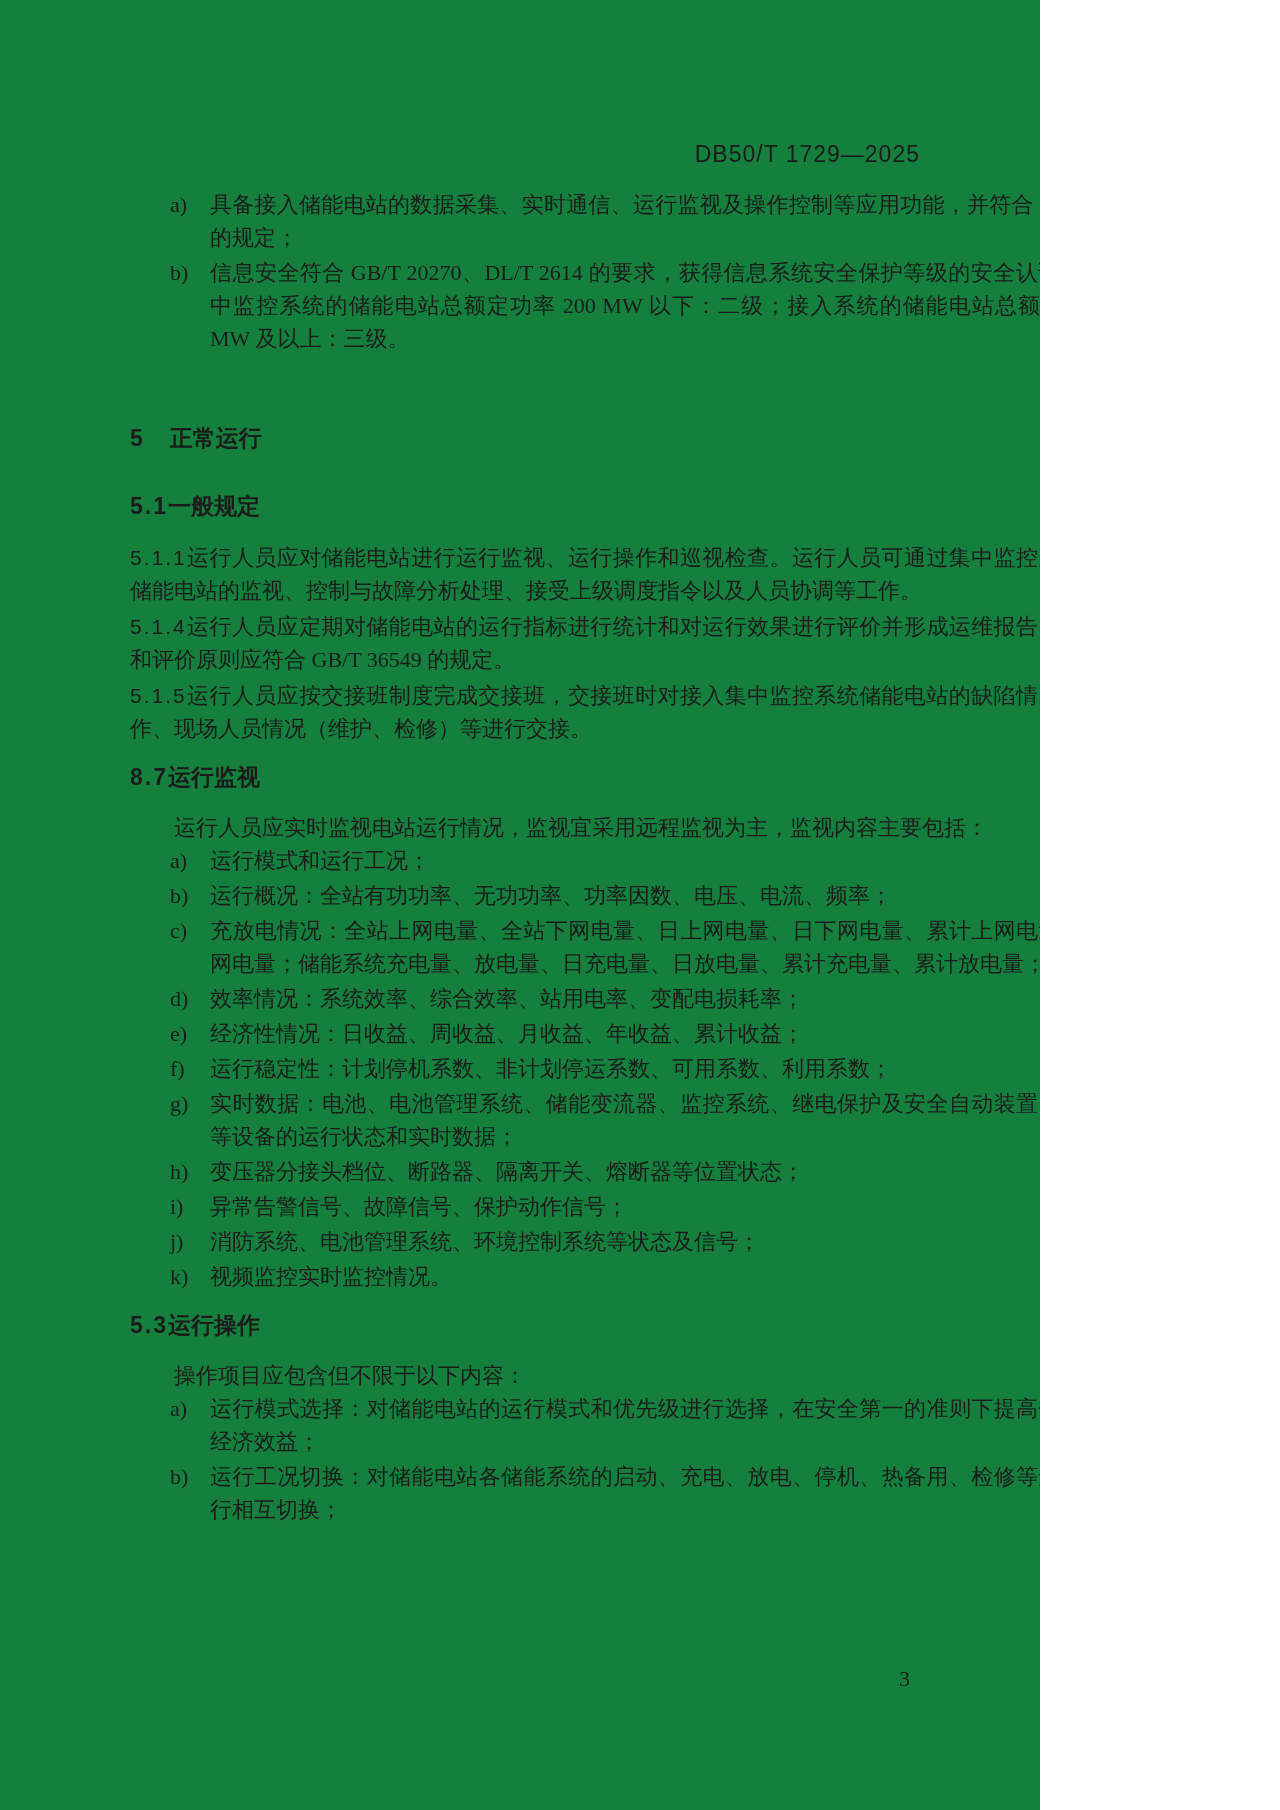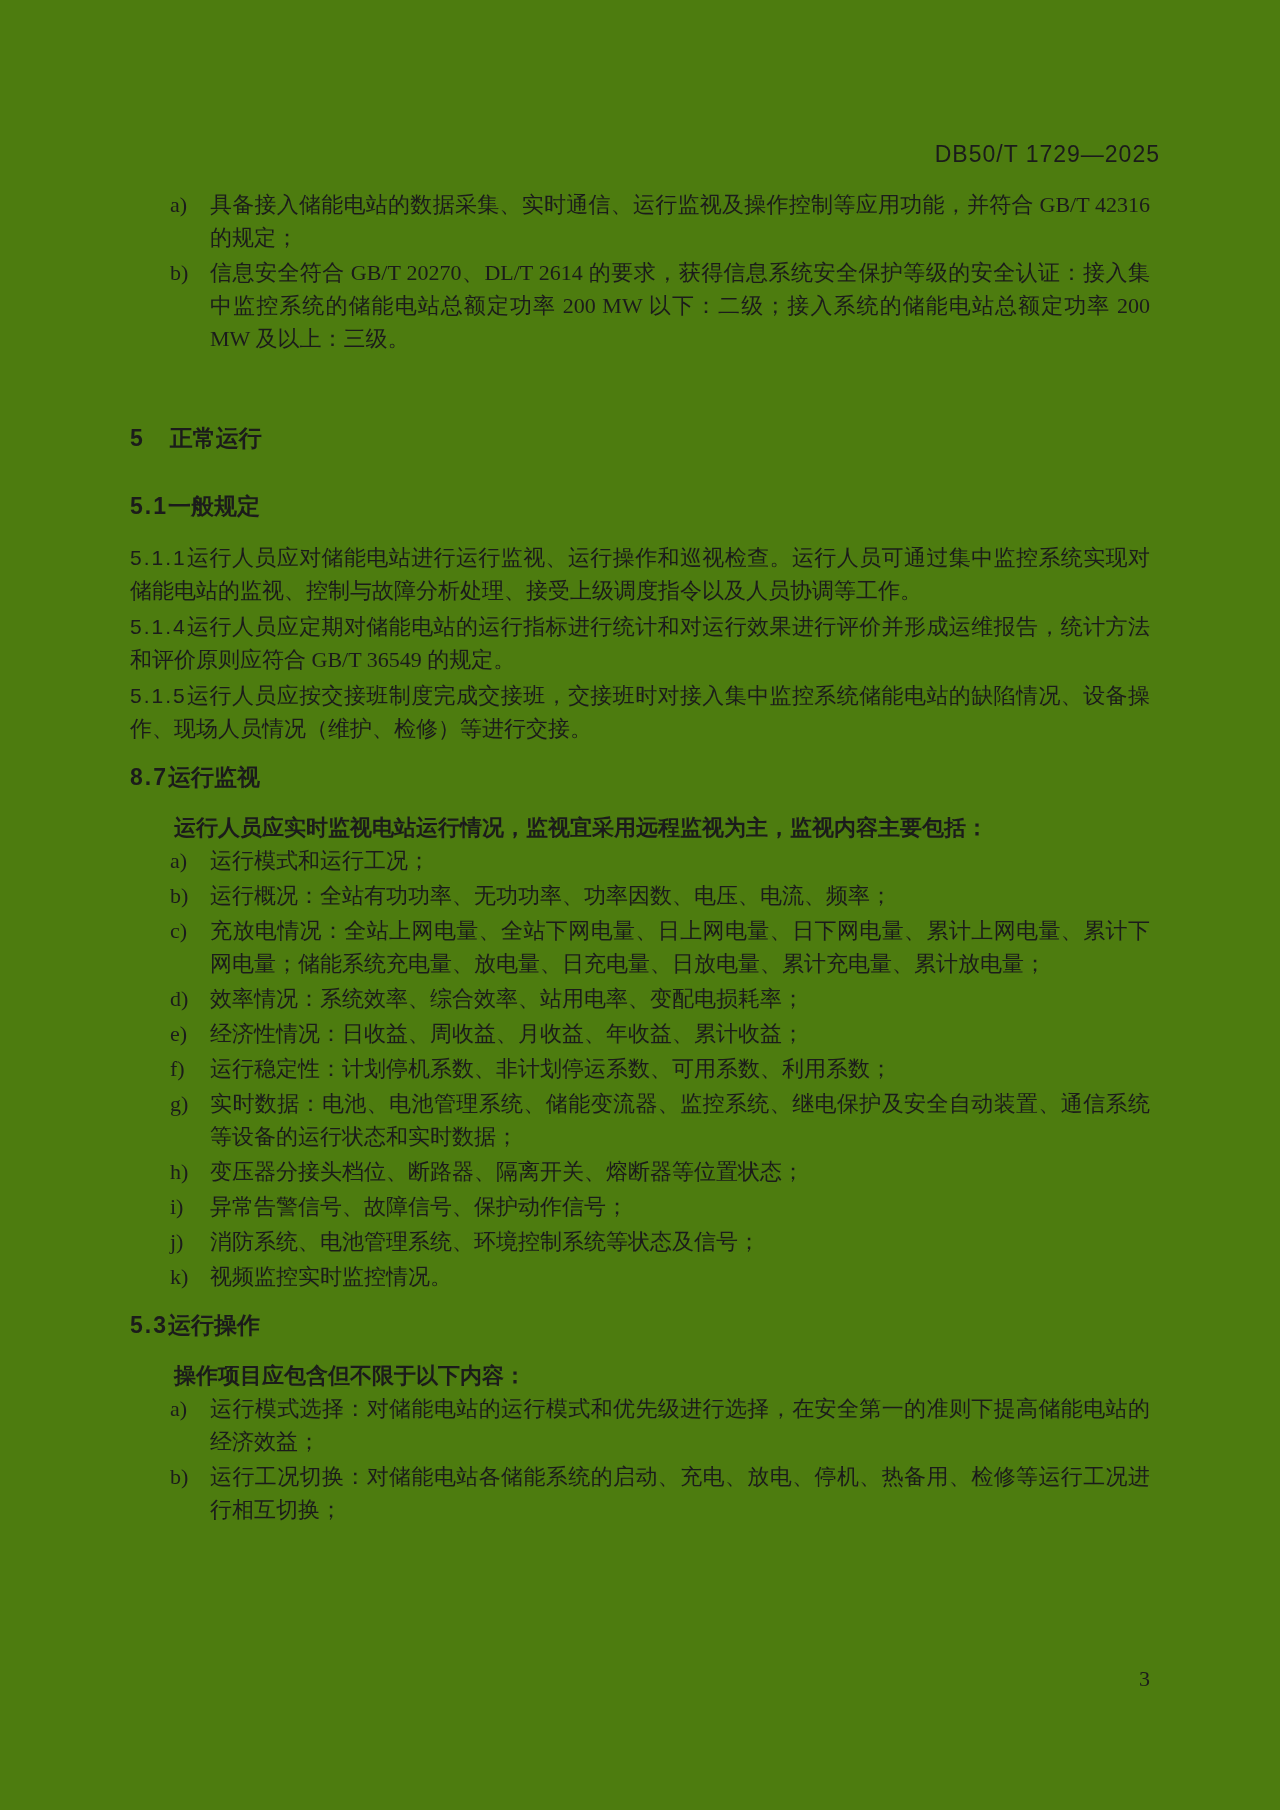--- a/index.html
+++ b/index.html
@@ -1,19 +1,19 @@
 <!DOCTYPE html>
 <html lang="zh"><head>
 <meta charset="utf-8">
 <style>
   html,body { margin:0; padding:0; background:#ffffff; }
   .page {
     position:relative;
-    width:1280px; height:1810px;
-    background:#4d7c0f;
+    width:1040px; height:1810px;
+    background:#15803d;
     color:#1b1b1b;
     font-family:"Liberation Serif","DejaVu Serif",serif;
     font-size:22px;
     line-height:33px;
     overflow:hidden;
   }
   .running-header {
     position:absolute;
     top:140px; right:120px;
     font-family:"Liberation Sans","DejaVu Sans",sans-serif;
@@ -49,21 +49,21 @@
   .sh-first { margin-top:35px; }
   .sh-next  { margin-top:16px; }
   .clause { margin:3px 0 0 0; text-align:justify; }
   .clause-first { margin-top:18px; }
   .clause .clause-num {
     font-family:"Liberation Sans","DejaVu Sans",sans-serif;
     font-size:21px;
     letter-spacing:2px;
     margin-right:0;
   }
-  .intro { margin:17px 0 0 0; text-indent:2em; text-align:justify;font-weight:bold; }
+  .intro { margin:17px 0 0 0; text-indent:2em; text-align:justify; }
   .items { margin-top:0; }
   .page-number {
     position:absolute;
     top:1662px; right:130px;
     font-size:22px;
     line-height:33px;
   }
 </style>
 </head>
 <body>

